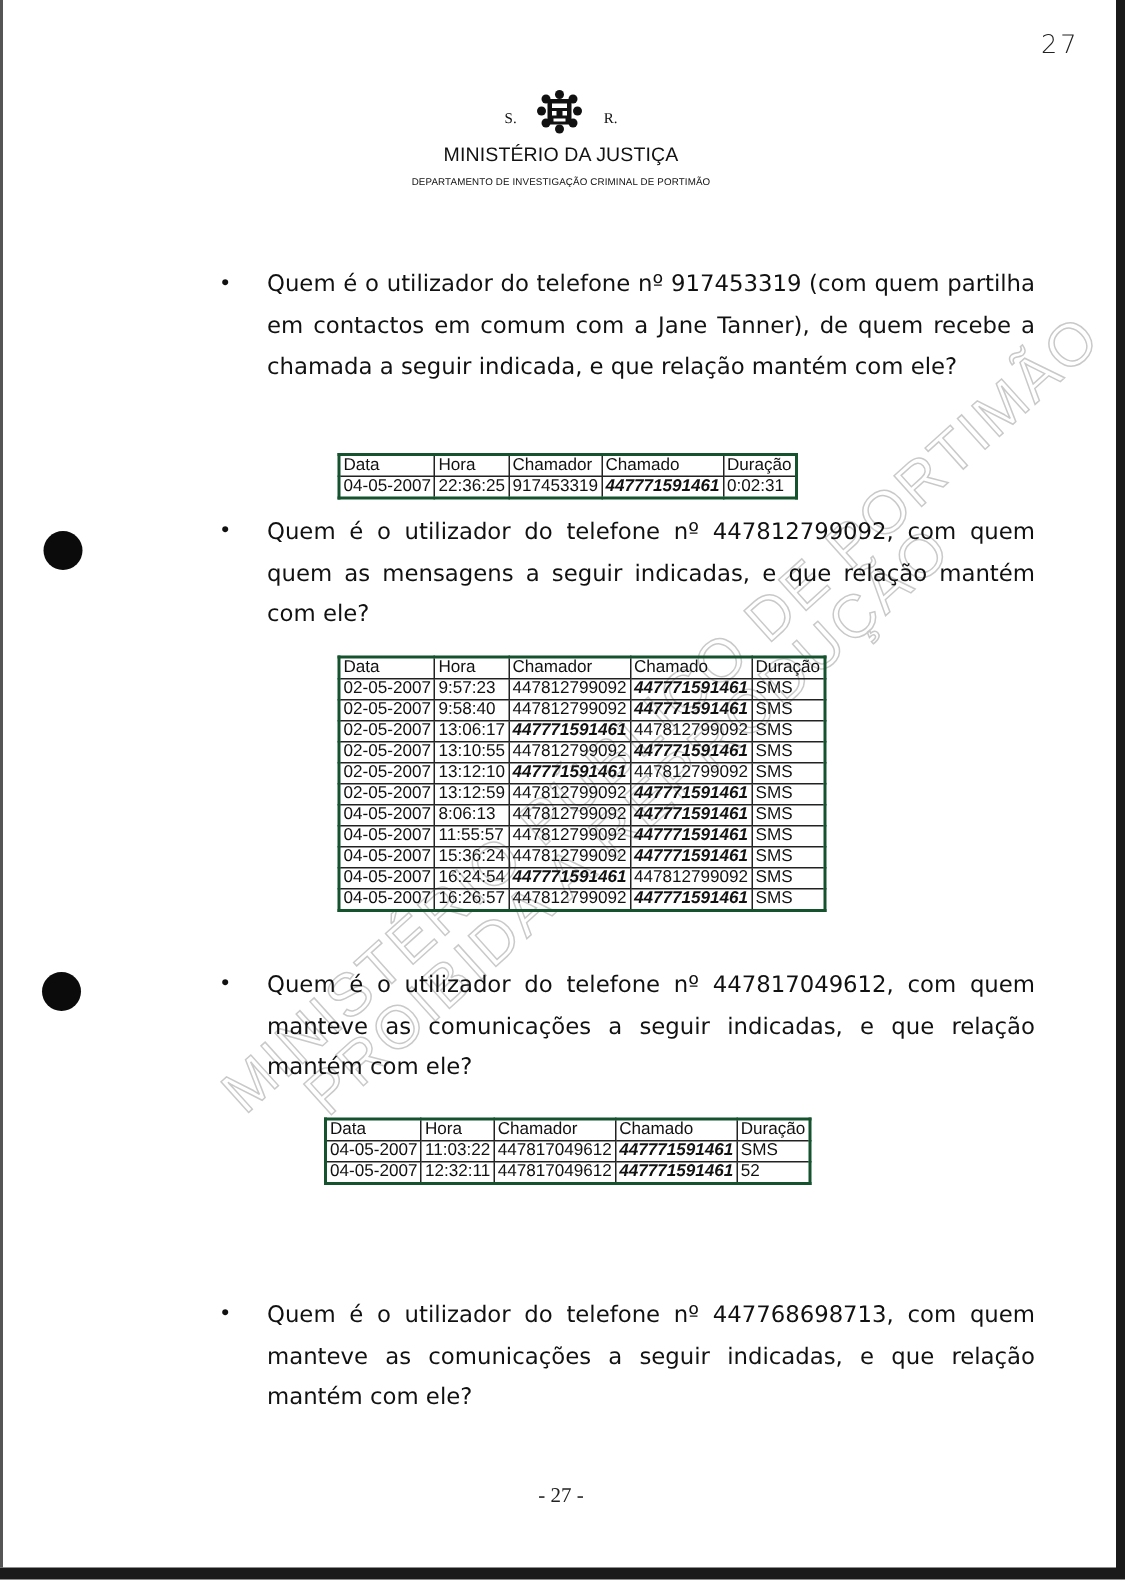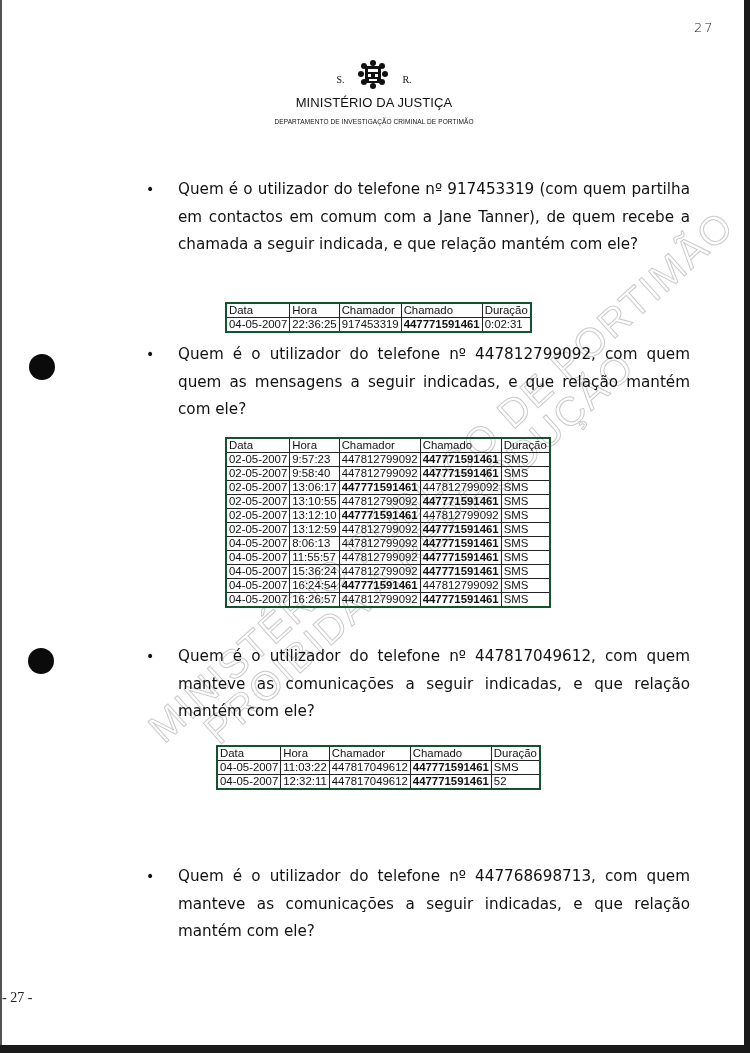--- a/index.html
+++ b/index.html
@@ -24,21 +24,21 @@
       background: #ffffff;
       border-left: 2px solid #555;
       box-sizing: border-box;
       overflow: hidden;
     }
     .handwritten-number {
       position: absolute;
       left: 692px;
       top: 20px;
       font-family: "DejaVu Sans", sans-serif;
-      font-size: 13px;
+      font-size: 17px;
       color: #222;
       letter-spacing: 2px;
       font-weight: 300;
     }
     .punch-hole {
       position: absolute;
       width: 26px;
       height: 26px;
       border-radius: 50%;
       background: #0b0b0b;
@@ -119,32 +119,32 @@
       color: #111;
     }
     table.calls td, table.calls th {
       border: 1px solid #222;
       padding: 0 2px 0 2px;
       white-space: nowrap;
       font-weight: normal;
       text-align: left;
     }
     table.calls td.num { text-align: left; }
-    table.calls td.b { font-weight: bold; }
+    table.calls td.b { font-weight: bold; font-style: italic; }
     table.calls { border: 2px solid #14532d; }
     .t1 { left: 223px; top: 302px; }
     .t2 { left: 223px; top: 437px; }
     .t3 { left: 214px; top: 745px; }
 
     .page-number {
       position: absolute;
       left: 0;
       width: 744px;
       top: 990px;
-      text-align: left;
+      text-align: center;
       font-family: "Liberation Serif", serif;
       font-size: 14px;
       color: #222;
     }
 
     .watermark {
       position: absolute;
       left: 120px;
       top: 470px;
       transform: rotate(-45deg);

